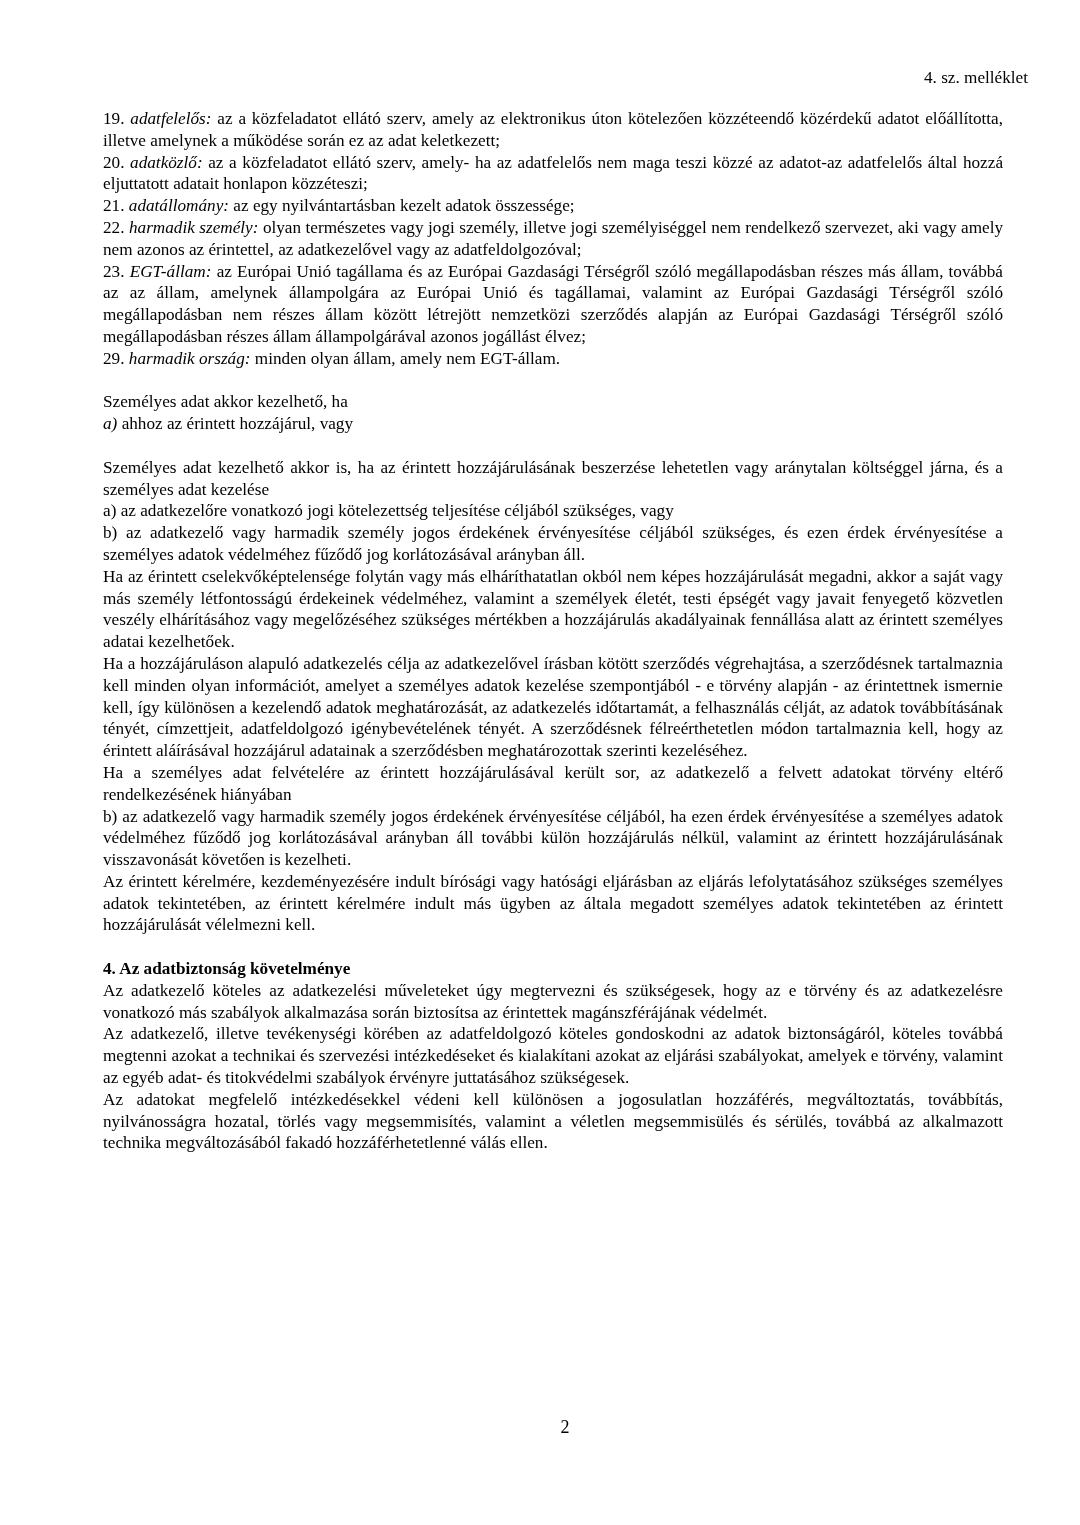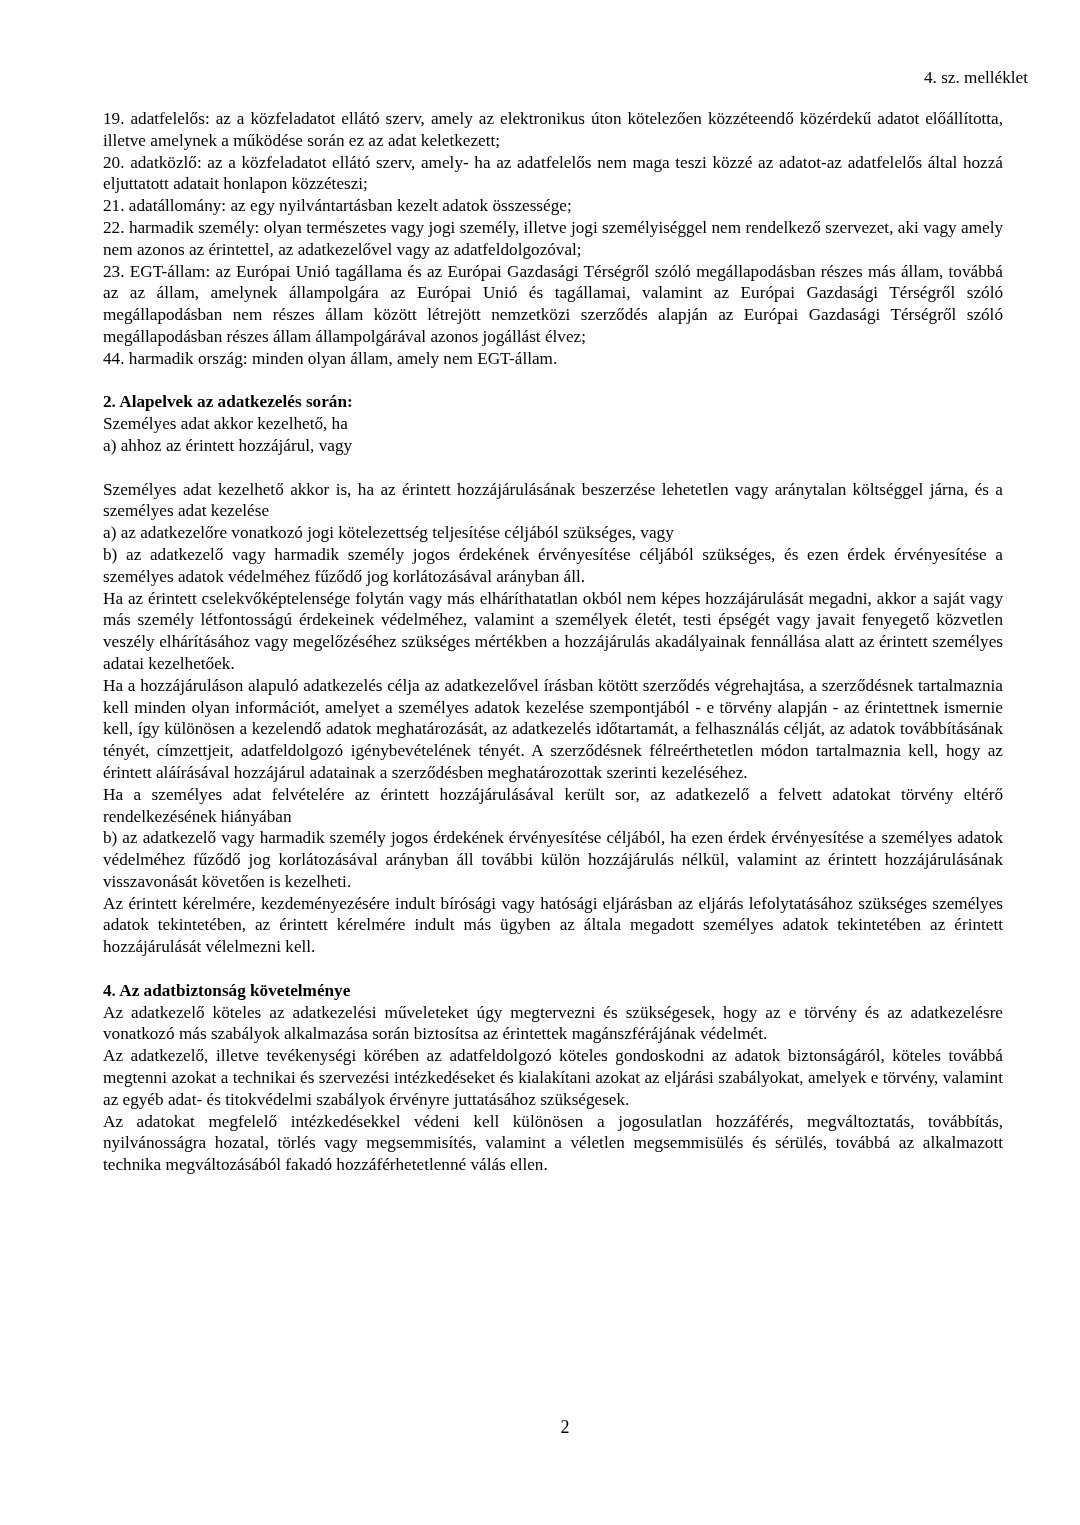--- a/index.html
+++ b/index.html
@@ -15,45 +15,44 @@
     font-size: 17.2px;
     margin-left: 48px;
   }
   .content {
     position: absolute; left: 103px; top: 108px; width: 900px;
   }
   .para { text-align: justify; margin: 0; }
   .line-left { text-align: left; margin: 0; }
   .gap { height: 21.8px; }
   .heading { font-weight: bold; margin: 0; }
-  .term { }
+  .term { font-style: italic; }
   .pagenum {
     position: absolute; left: 0; width: 1130px; top: 1417px;
     text-align: center; font-size: 18px;
   }
 </style>
 </head>
 <body>
 
 <div class="page">
 
   <div class="header-right">4. sz. melléklet</div>
 
   <div class="content">
 
     <p class="para"><span>19.</span> <span class="term">adatfelelős:</span> <span>az a közfeladatot ellátó szerv, amely az elektronikus úton kötelezően közzéteendő közérdekű adatot előállította, illetve amelynek a működése során ez az adat keletkezett;</span></p>
     <p class="para"><span>20.</span> <span class="term">adatközlő:</span> <span>az a közfeladatot ellátó szerv, amely- ha az adatfelelős nem maga teszi közzé az adatot-az adatfelelős által hozzá eljuttatott adatait honlapon közzéteszi;</span></p>
     <p class="para"><span>21.</span> <span class="term">adatállomány:</span> <span>az egy nyilvántartásban kezelt adatok összessége;</span></p>
     <p class="para"><span>22.</span> <span class="term">harmadik személy:</span> <span>olyan természetes vagy jogi személy, illetve jogi személyiséggel nem rendelkező szervezet, aki vagy amely nem azonos az érintettel, az adatkezelővel vagy az adatfeldolgozóval;</span></p>
     <p class="para"><span>23.</span> <span class="term">EGT-állam:</span> <span>az Európai Unió tagállama és az Európai Gazdasági Térségről szóló megállapodásban részes más állam, továbbá az az állam, amelynek állampolgára az Európai Unió és tagállamai, valamint az Európai Gazdasági Térségről szóló megállapodásban nem részes állam között létrejött nemzetközi szerződés alapján az Európai Gazdasági Térségről szóló megállapodásban részes állam állampolgárával azonos jogállást élvez;</span></p>
-    <p class="para"><span>44.</span> <span class="term">harmadik ország:</span> <span>minden olyan állam, amely nem EGT-állam.</span></p>
+    <p class="para"><span>29.</span> <span class="term">harmadik ország:</span> <span>minden olyan állam, amely nem EGT-állam.</span></p>
 
     <div class="gap"></div>
 
-    <p class="heading">2. Alapelvek az adatkezelés során:</p>
     <p class="line-left">Személyes adat akkor kezelhető, ha</p>
     <p class="para"><span class="term">a)</span> <span>ahhoz az érintett hozzájárul, vagy</span></p>
 
     <div class="gap"></div>
 
     <p class="para">Személyes adat kezelhető akkor is, ha az érintett hozzájárulásának beszerzése lehetetlen vagy aránytalan költséggel járna, és a személyes adat kezelése</p>
     <p class="para">a) az adatkezelőre vonatkozó jogi kötelezettség teljesítése céljából szükséges, vagy</p>
     <p class="para">b) az adatkezelő vagy harmadik személy jogos érdekének érvényesítése céljából szükséges, és ezen érdek érvényesítése a személyes adatok védelméhez fűződő jog korlátozásával arányban áll.</p>
     <p class="para">Ha az érintett cselekvőképtelensége folytán vagy más elháríthatatlan okból nem képes hozzájárulását megadni, akkor a saját vagy más személy létfontosságú érdekeinek védelméhez, valamint a személyek életét, testi épségét vagy javait fenyegető közvetlen veszély elhárításához vagy megelőzéséhez szükséges mértékben a hozzájárulás akadályainak fennállása alatt az érintett személyes adatai kezelhetőek.</p>
     <p class="para">Ha a hozzájáruláson alapuló adatkezelés célja az adatkezelővel írásban kötött szerződés végrehajtása, a szerződésnek tartalmaznia kell minden olyan információt, amelyet a személyes adatok kezelése szempontjából - e törvény alapján - az érintettnek ismernie kell, így különösen a kezelendő adatok meghatározását, az adatkezelés időtartamát, a felhasználás célját, az adatok továbbításának tényét, címzettjeit, adatfeldolgozó igénybevételének tényét. A szerződésnek félreérthetetlen módon tartalmaznia kell, hogy az érintett aláírásával hozzájárul adatainak a szerződésben meghatározottak szerinti kezeléséhez.</p>

